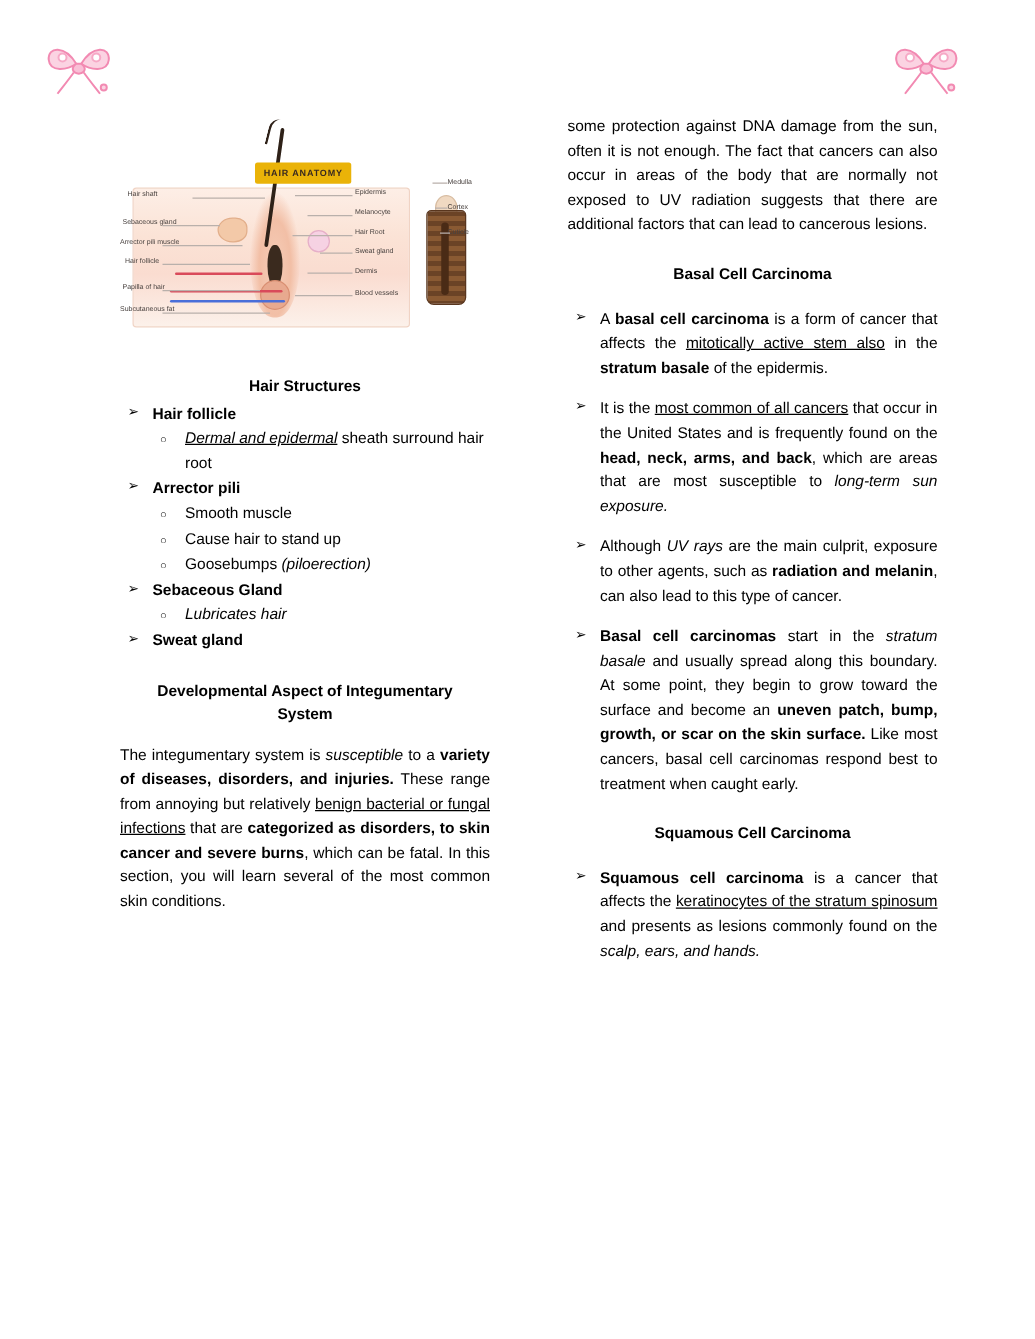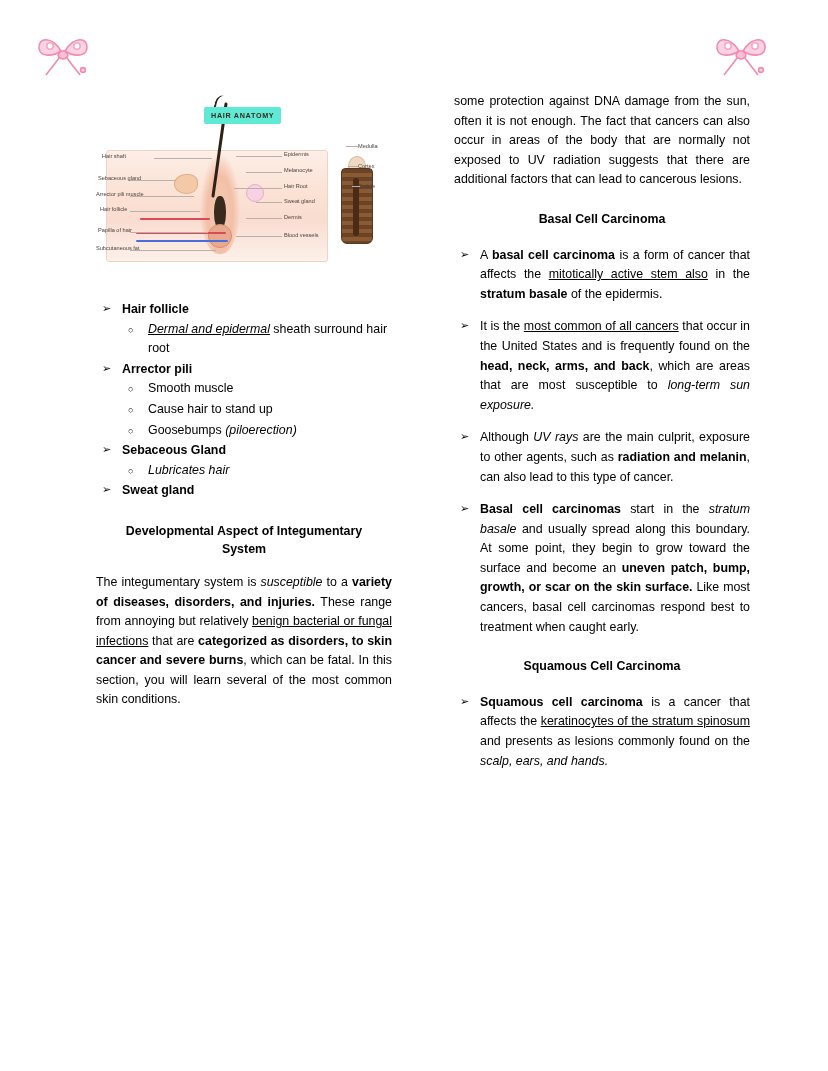--- a/index.html
+++ b/index.html
@@ -55,22 +55,22 @@
     margin-bottom: 18px;
   }
   .fig-frame {
     position: absolute;
     left: 0; top: 0;
     width: 296px; height: 190px;
     overflow: hidden;
   }
   .fig-label {
     position: absolute;
-    left: 108px; top: 15px;
-    background: #5eead4;
+    left: 108px; top: 38px;
+    background: #eab308;
     color: #3a2a20;
     font-size: 7.2px;
     letter-spacing: 0.7px;
     padding: 3px 7px;
     border-radius: 2px;
     font-weight: bold;
   }
   .skin-block {
     position: absolute;
     left: 10px; top: 58px;
@@ -320,20 +320,21 @@
 
         <div class="fig-txt" style="left:262px;top:50px;">Medulla</div>
         <div class="fig-txt" style="left:262px;top:70px;">Cortex</div>
         <div class="fig-txt" style="left:262px;top:90px;">Cuticle</div>
         <div class="fig-line" style="left:250px;top:54px;width:12px;"></div>
         <div class="fig-line" style="left:252px;top:74px;width:10px;"></div>
         <div class="fig-line" style="left:256px;top:94px;width:8px;"></div>
       </div>
     </div>
 
+    <div class="heading">Hair Structures</div>
 
     <ul class="lvl1">
 
       <li>
         <span class="bullet">➢</span>
         <b>Hair follicle</b>
         <ul class="lvl2">
           <li>
             <span class="bullet">○</span>
             <i class="u">Dermal and epidermal</i>

